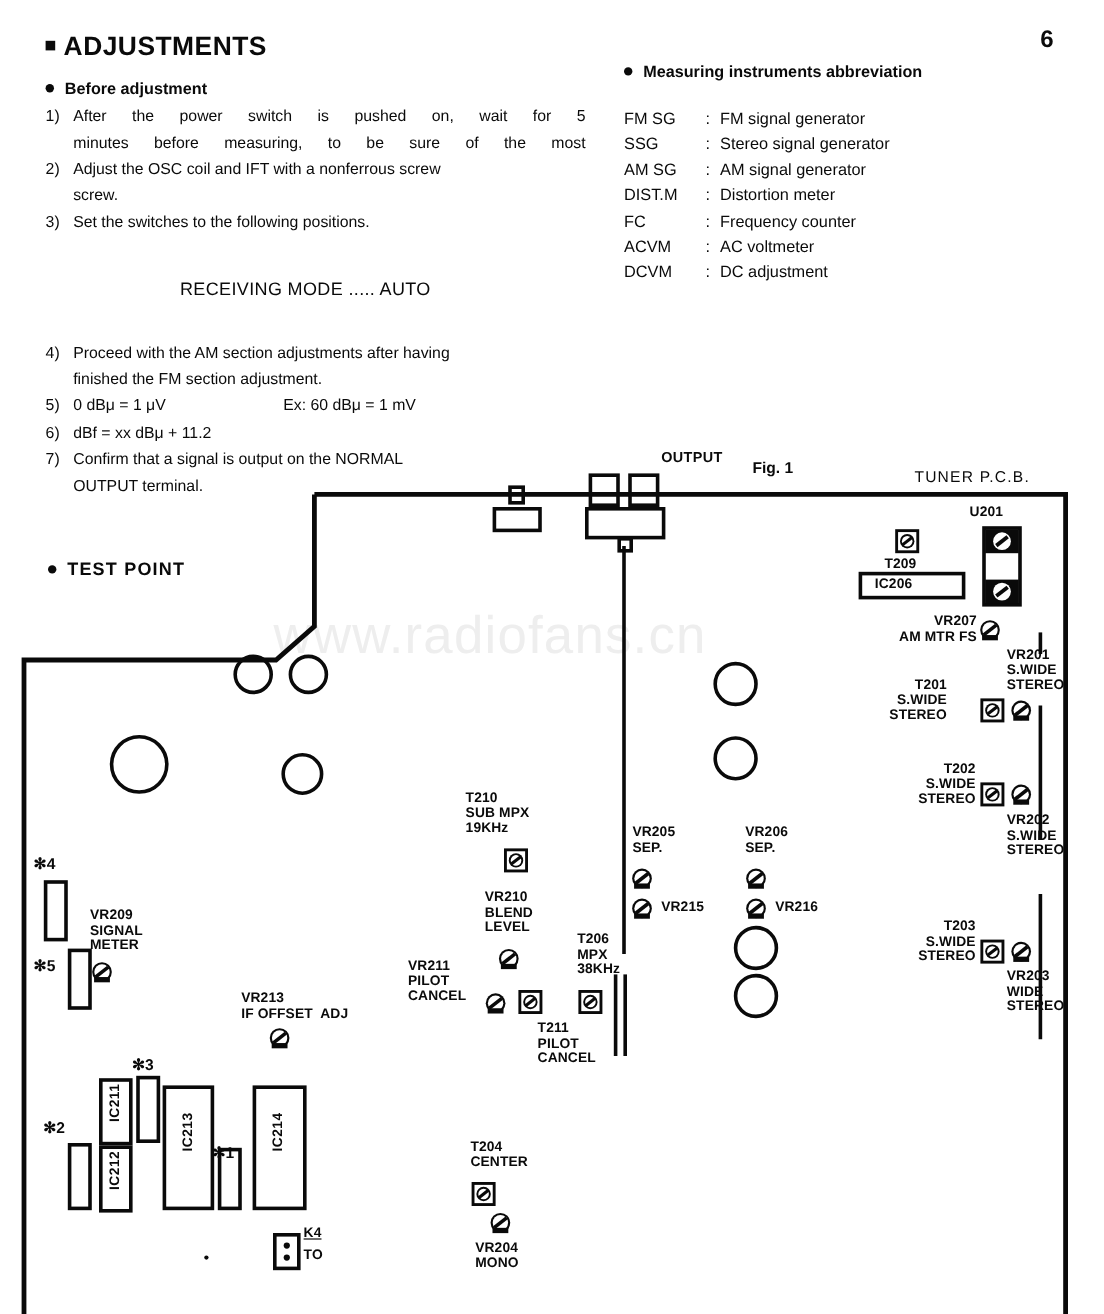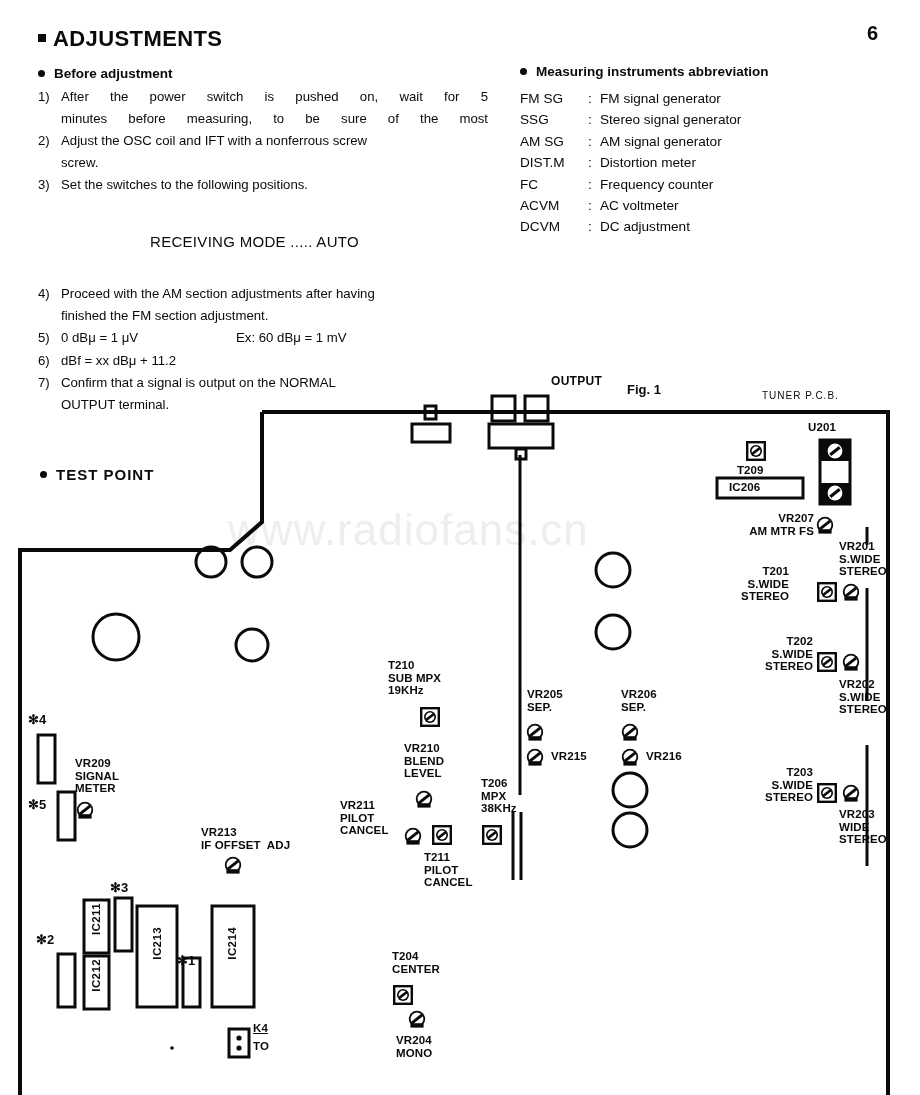--- a/index.html
+++ b/index.html
@@ -40,21 +40,21 @@
   .li .txt{flex:1;}
   .just{text-align:justify;text-align-last:justify;}
 
   #modes{position:absolute;left:150px;top:230px;font-size:15px;line-height:24px;letter-spacing:.3px;}
 
   #tail-list{position:absolute;left:38px;top:283px;width:450px;font-size:13.2px;line-height:21.5px;}
   .row56{display:flex;}
   .row56 .a{width:175px;}
 
   
-  #instr-head{left:520px;top:64px;}
+  #instr-head{left:520px;top:52px;}
   #instr-table{position:absolute;left:520px;top:88px;font-size:13.6px;line-height:21.4px;}
   #instr-table .ir{display:flex;}
   #instr-table .abbr{width:68px;flex:none;}
   #instr-table .colon{width:12px;flex:none;}
 
   
   #test-point{left:40px;top:466px;font-size:15px;letter-spacing:1px;}
   #test-point .dot{width:7px;height:7px;}
 
   
@@ -72,21 +72,21 @@
   .dlbl{
     position:absolute;z-index:6;
     font-size:11.5px;line-height:12.6px;font-weight:bold;
     letter-spacing:.1px;white-space:pre;
   }
   .dlbl.vert{
     writing-mode:vertical-rl;transform:rotate(180deg);
     font-size:11.5px;letter-spacing:.4px;
   }
   .fig{position:absolute;z-index:6;font-size:13px;font-weight:bold;}
-  .pcbtitle{position:absolute;z-index:6;font-size:10px;letter-spacing:1px;}
+  .pcbtitle{position:absolute;z-index:6;font-size:13px;letter-spacing:1px;}
   .outlbl{position:absolute;z-index:6;font-size:12px;font-weight:bold;letter-spacing:.3px;}
   .hash{position:absolute;z-index:6;font-size:13px;font-weight:bold;}
 </style>
 </head>
 <body>
 
 <div class="pg">
 
   <div id="page-number">6</div>
 
@@ -403,21 +403,21 @@
 
   <div class="dlbl" style="left:388px;top:659px;">T210
 SUB MPX
 19KHz</div>
   <div class="dlbl" style="left:404px;top:742px;">VR210
 BLEND
 LEVEL</div>
   <div class="dlbl" style="left:340px;top:799px;">VR211
 PILOT
 CANCEL</div>
-  <div class="dlbl" style="left:424px;top:851px;">T211
+  <div class="dlbl" style="left:448px;top:851px;">T211
 PILOT
 CANCEL</div>
   <div class="dlbl" style="left:201px;top:826px;">VR213
 IF OFFSET  ADJ</div>
 
   <div class="dlbl" style="left:527px;top:688px;">VR205
 SEP.</div>
   <div class="dlbl" style="left:621px;top:688px;">VR206
 SEP.</div>
   <div class="dlbl" style="left:551px;top:750px;">VR215</div>

